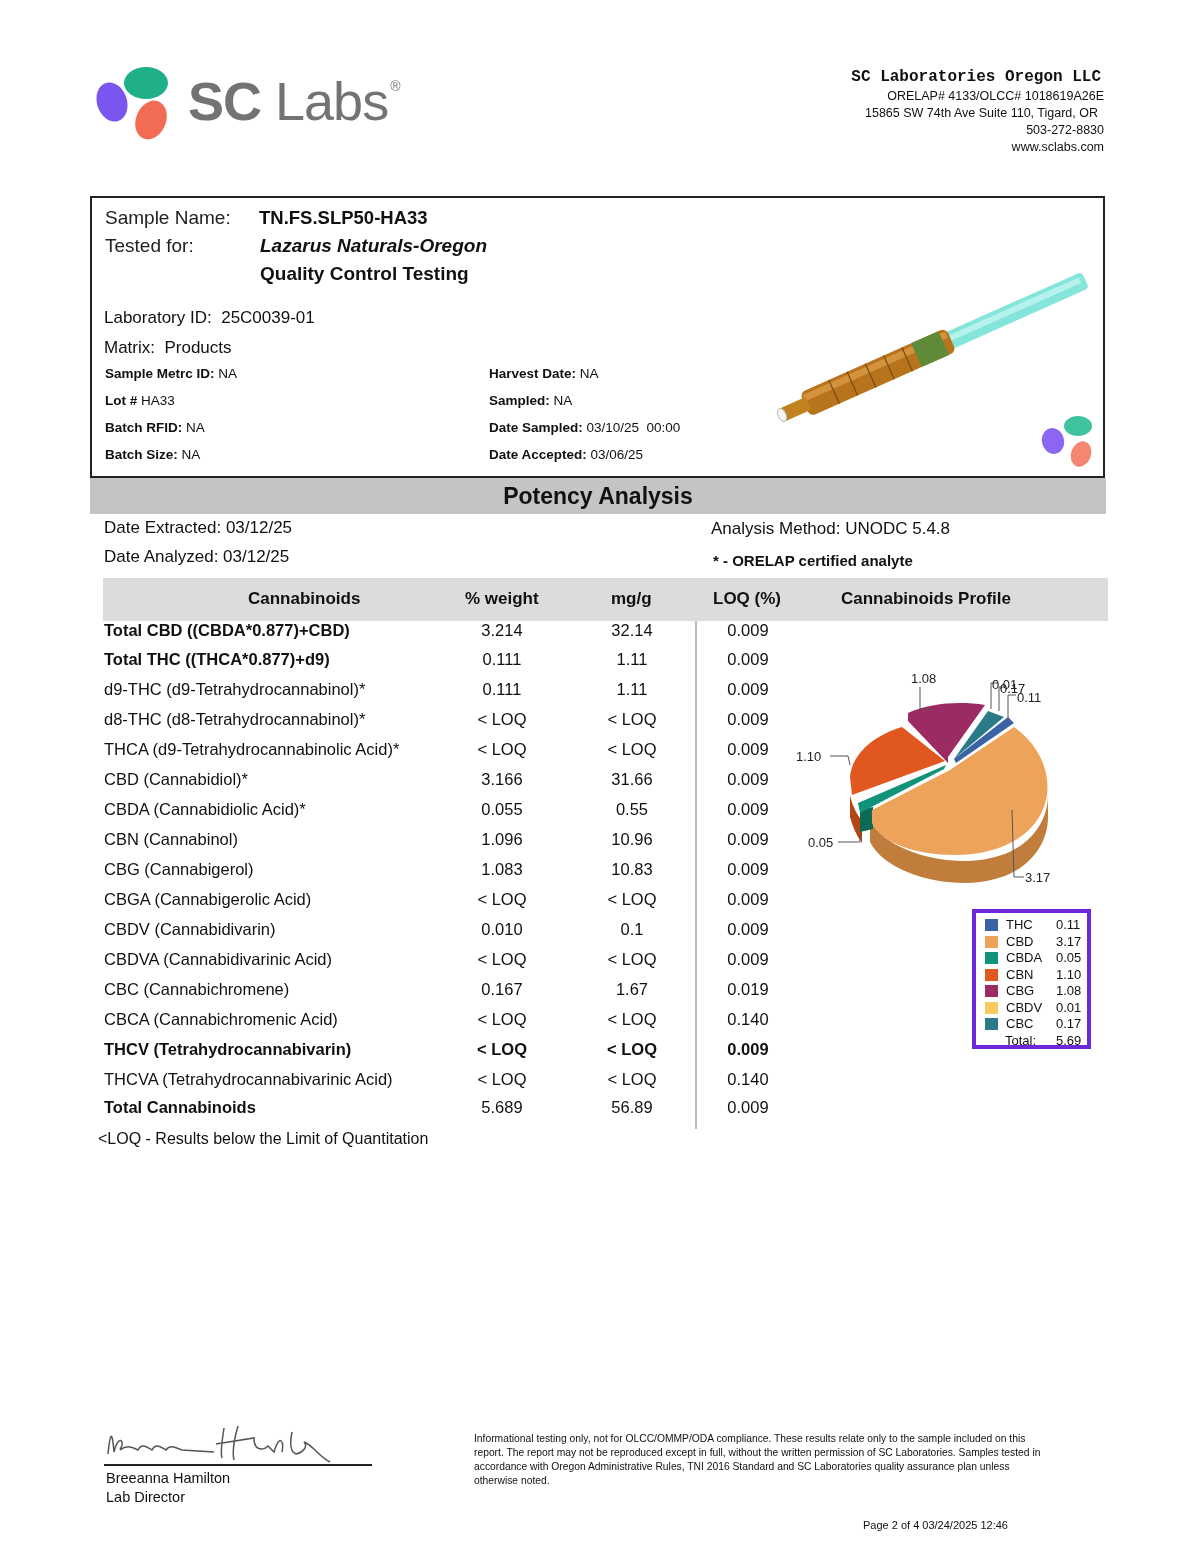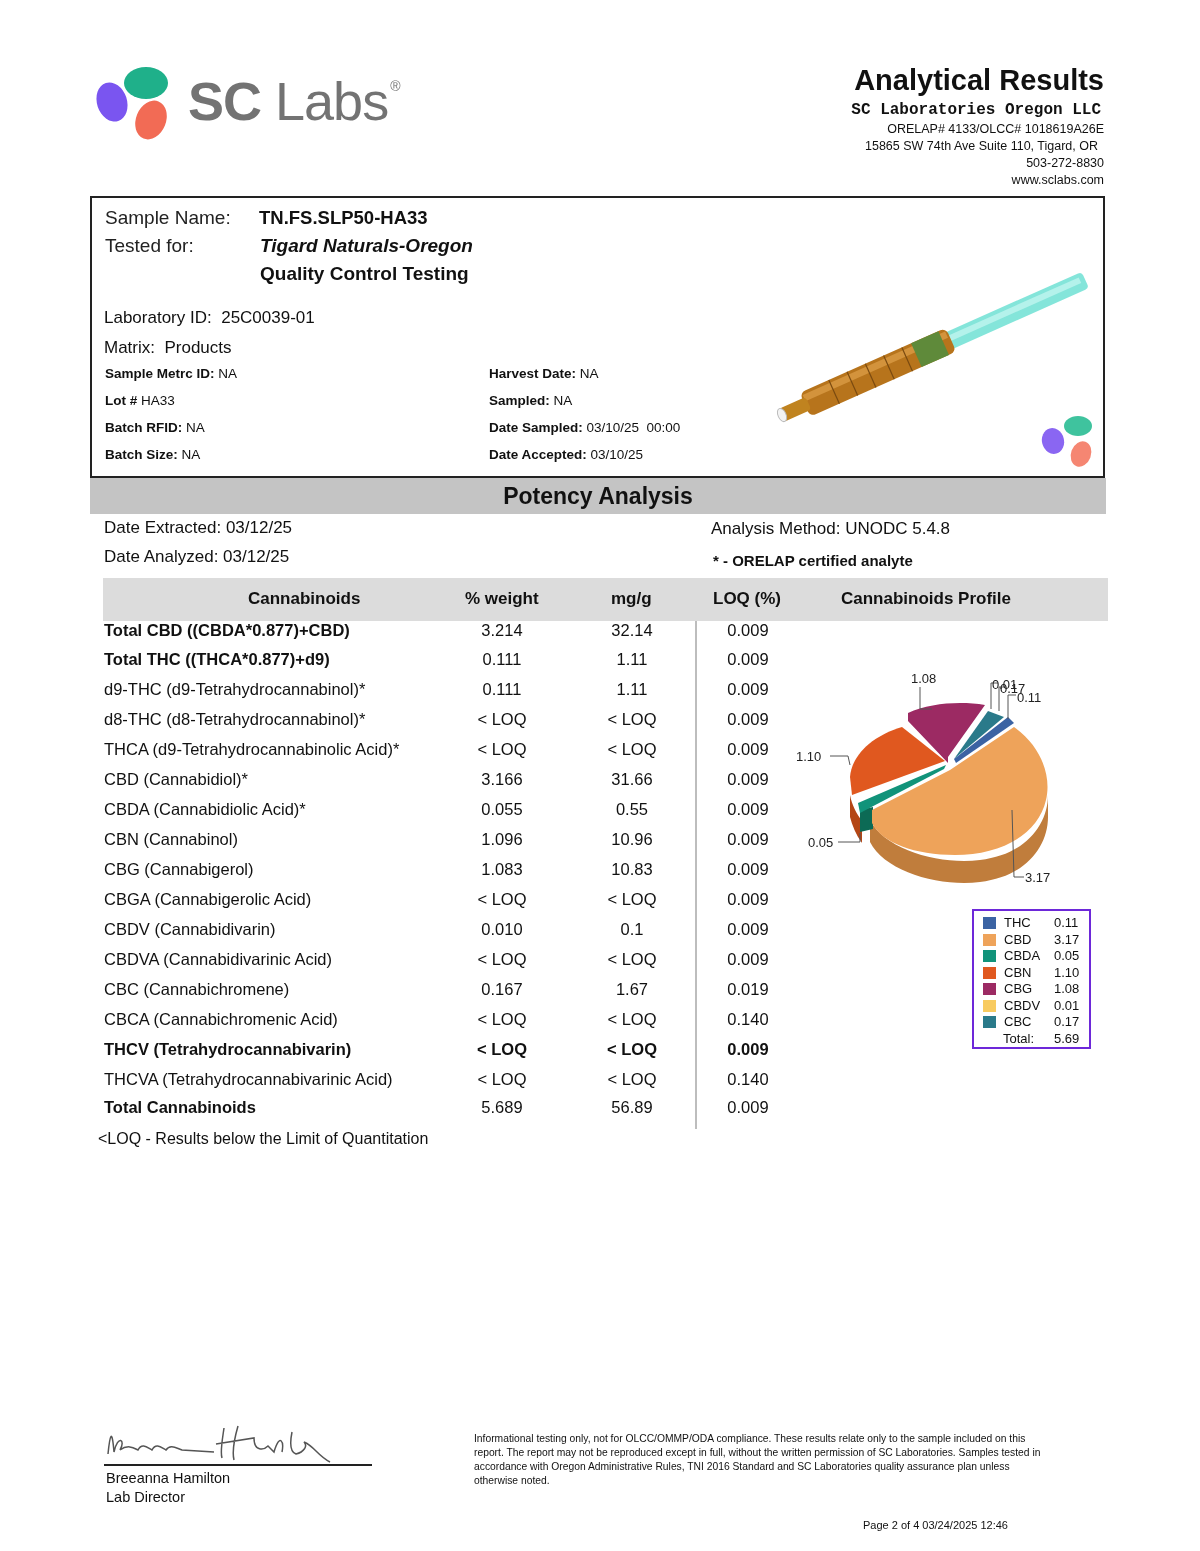--- a/index.html
+++ b/index.html
@@ -33,21 +33,21 @@
   .th { position: absolute; top: 0; line-height: 41px; font-size: 17px; font-weight: 700; }
   .vline { left: 695px; top: 621px; width: 2px; height: 508px; background: #bdbdbd; }
   .row { position: absolute; left: 0; width: 800px; height: 30px; font-size: 16.5px; }
   .row .c-name { position: absolute; left: 104px; white-space: nowrap; }
   .row .c-pct { position: absolute; left: 452px; width: 100px; text-align: center; }
   .row .c-mg { position: absolute; left: 582px; width: 100px; text-align: center; }
   .row .c-loq { position: absolute; left: 710px; width: 76px; text-align: center; }
   .row.bold .c-name { font-weight: 700; }
   .footnote { left: 98px; top: 1130px; font-size: 16px; }
   
-  .legend { left: 972px; top: 909px; width: 119px; height: 140px; border: 2px solid #6d28d9; padding: 4px 0 16px 8px; }
+  .legend { left: 972px; top: 909px; width: 119px; height: 140px; border: 4px solid #6d28d9; padding: 4px 0 16px 8px; }
   .lg-row { height: 16.5px; font-size: 13px; position: relative; }
   .lg-sw { position: absolute; left: 1px; top: 2px; width: 13px; height: 12px; }
   .lg-name { position: absolute; left: 22px; }
   .lg-val { position: absolute; left: 72px; }
   
   .sig-line { left: 104px; top: 1464px; width: 268px; height: 2px; background: #222; }
   .sig-name { left: 106px; top: 1470px; font-size: 14.5px; }
   .sig-title { left: 106px; top: 1489px; font-size: 14.5px; }
   .disclaimer { left: 474px; top: 1432px; width: 580px; font-size: 10.3px; line-height: 14px; }
   .page-footer { left: 863px; top: 1519px; font-size: 11px; }
@@ -58,52 +58,51 @@
 <svg class="abs" style="left:94px;top:62px" width="80" height="82" viewBox="0 0 80 82">
   <ellipse cx="52" cy="21" rx="22" ry="16" fill="#1fb08a"></ellipse>
   <ellipse cx="18" cy="40" rx="15" ry="20" fill="#7a55f0" transform="rotate(-18 18 40)"></ellipse>
   <ellipse cx="57" cy="58" rx="15" ry="20" fill="#f26b55" transform="rotate(22 57 58)"></ellipse>
 </svg>
 <div class="abs logo-text">
   <b>SC</b> <span>Labs</span><span class="reg">®</span>
 </div>
 
 <div class="abs hdr-right">
-  <div class="hdr-title">Analytical Results</div>
   <div class="hdr-company">SC Laboratories Oregon LLC</div>
   <div class="hdr-line">ORELAP# 4133/OLCC# 1018619A26E</div>
   <div class="hdr-line" style="padding-right:6px">15865 SW 74th Ave Suite 110, Tigard, OR</div>
   <div class="hdr-line">503-272-8830</div>
   <div class="hdr-line">www.sclabs.com</div>
 </div>
 
 <div class="abs sample-box"></div>
 
 <div class="abs sb-label" style="left:105px;top:207px">Sample Name:</div>
 <div class="abs sb-val" style="left:259px;top:207px;font-size:18.5px">TN.FS.SLP50-HA33</div>
 <div class="abs sb-label" style="left:105px;top:235px">Tested for:</div>
-<div class="abs sb-val" style="left:260px;top:235px;font-style:italic">Tigard Naturals-Oregon</div>
+<div class="abs sb-val" style="left:260px;top:235px;font-style:italic">Lazarus Naturals-Oregon</div>
 <div class="abs sb-val" style="left:260px;top:263px">Quality Control Testing</div>
 
 <div class="abs sb-mid" style="left:104px;top:308px">
   <b>Laboratory ID:</b>&nbsp; <span>25C0039-01</span>
 </div>
 <div class="abs sb-mid" style="left:104px;top:338px">
   <b>Matrix:</b>&nbsp; <span>Products</span>
 </div>
 
 <div class="abs sb-small" style="left:105px;top:366px"><b>Sample Metrc ID:</b> <span>NA</span></div>
 <div class="abs sb-small" style="left:105px;top:393px"><b>Lot #</b> <span>HA33</span></div>
 <div class="abs sb-small" style="left:105px;top:420px"><b>Batch RFID:</b> <span>NA</span></div>
 <div class="abs sb-small" style="left:105px;top:447px"><b>Batch Size:</b> <span>NA</span></div>
 
 <div class="abs sb-small" style="left:489px;top:366px"><b>Harvest Date:</b> <span>NA</span></div>
 <div class="abs sb-small" style="left:489px;top:393px"><b>Sampled:</b> <span>NA</span></div>
 <div class="abs sb-small" style="left:489px;top:420px;white-space:pre"><b>Date Sampled:</b> <span>03/10/25  00:00</span></div>
-<div class="abs sb-small" style="left:489px;top:447px"><b>Date Accepted:</b> <span>03/10/25</span></div>
+<div class="abs sb-small" style="left:489px;top:447px"><b>Date Accepted:</b> <span>03/06/25</span></div>
 
 <svg class="abs" style="left:765px;top:258px" width="340" height="175" viewBox="0 0 340 175">
   <g transform="rotate(-24 170 90)">
     <rect x="175" y="80" width="160" height="18" rx="4" fill="#6fe0d4" opacity="0.85"></rect>
     <rect x="180" y="84" width="150" height="6" fill="#b9f3ec" opacity="0.9"></rect>
     <rect x="28" y="76" width="160" height="26" rx="6" fill="#b7741c"></rect>
     <rect x="30" y="79" width="156" height="7" fill="#d99b45" opacity="0.8"></rect>
     <rect x="150" y="76" width="30" height="26" fill="#5f8a3a"></rect>
     <g stroke="#7a4a10" stroke-width="1.2">
       <line x1="60" y1="76" x2="60" y2="102"></line>

